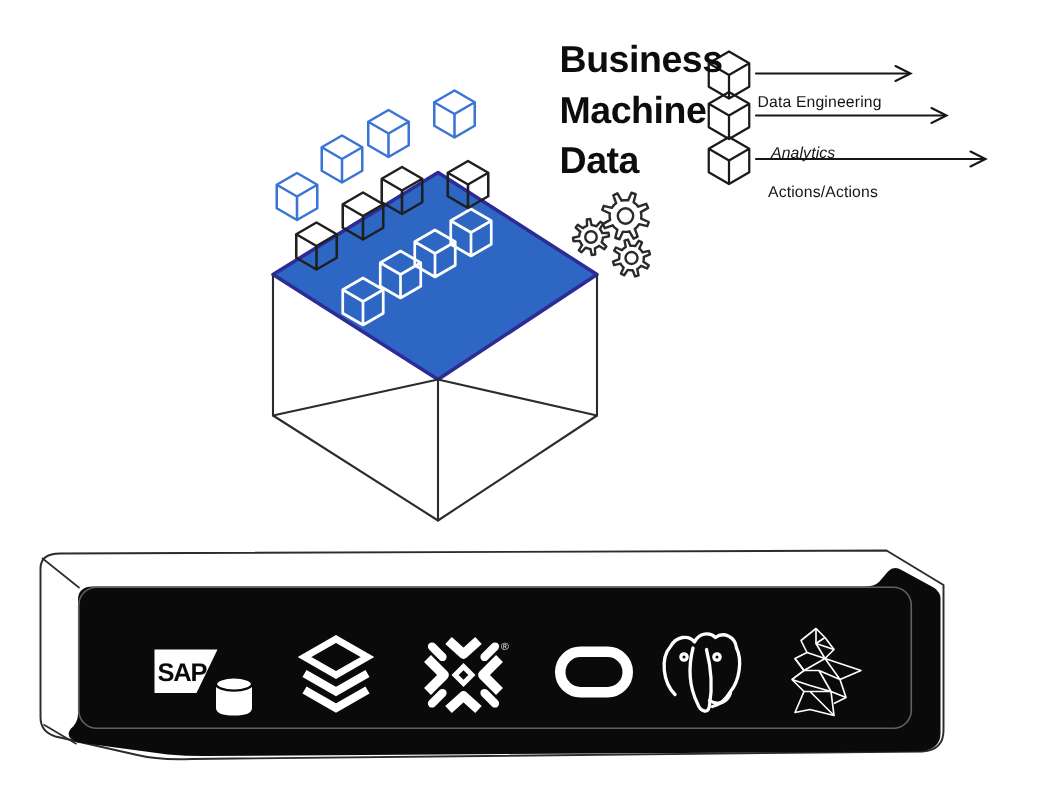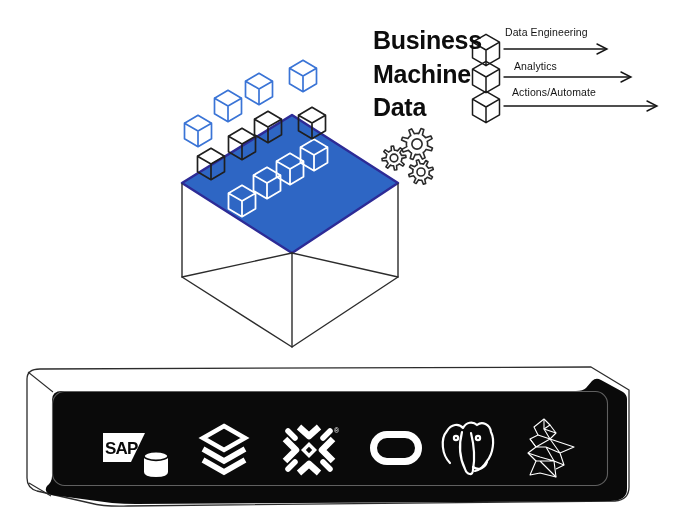--- a/index.html
+++ b/index.html
@@ -8,24 +8,24 @@
   .stage svg{position:absolute;left:0;top:0;}
   .page-title{
     position:absolute;left:337px;top:24px;width:160px;
     font-size:25px;line-height:33.5px;font-weight:700;color:#0d0d0d;
     letter-spacing:-0.3px;
     margin-left:36px;
   }
   .page-title span{display:block;}
   .stage-label{
     position:absolute;font-size:10.5px;color:#151515;white-space:nowrap;
-    font-weight:400;letter-spacing:0.1px;
+    font-weight:400;letter-spacing:0.1px;margin-top:36px;
   }
   .lbl-0{left:505px;top:26px;}
-  .lbl-1{left:514px;top:60px;}
+  .lbl-1{left:514px;top:60px;font-style:italic;}
   .lbl-2{left:512px;top:86px;}
   .sap-text{font-family:"Liberation Sans",sans-serif;font-weight:700;font-size:17px;letter-spacing:-0.8px;}
   .reg{font-family:"Liberation Sans",sans-serif;font-size:7px;}
 </style>
 </head>
 <body>
 
 <div class="stage">
 
   <svg width="692" height="526" viewBox="0 0 692 526">
@@ -154,14 +154,14 @@
   </svg>
 
   <div class="page-title">
     <span>Business</span>
     <span>Machine</span>
     <span>Data</span>
   </div>
 
   <div class="stage-label lbl-0">Data Engineering</div>
   <div class="stage-label lbl-1">Analytics</div>
-  <div class="stage-label lbl-2">Actions/Automate</div>
+  <div class="stage-label lbl-2">Actions/Actions</div>
 </div>
 
 </body></html>

